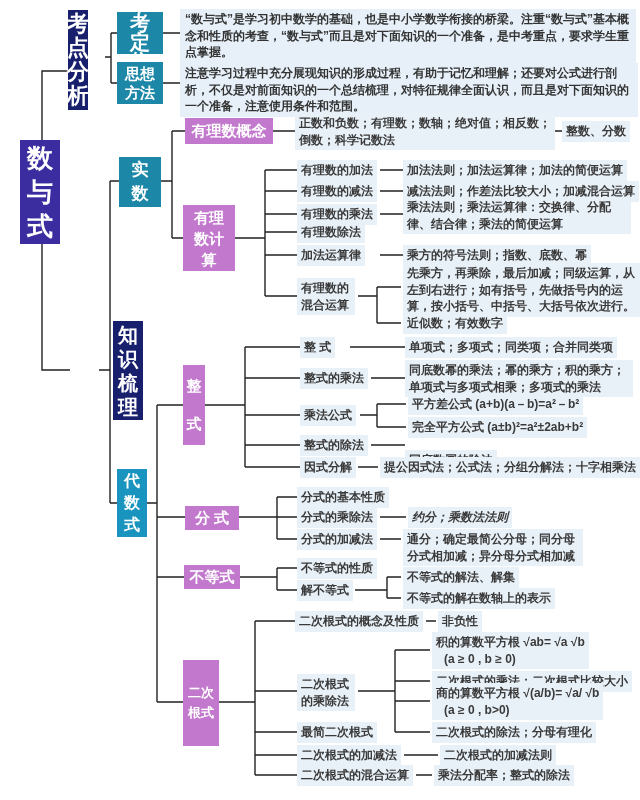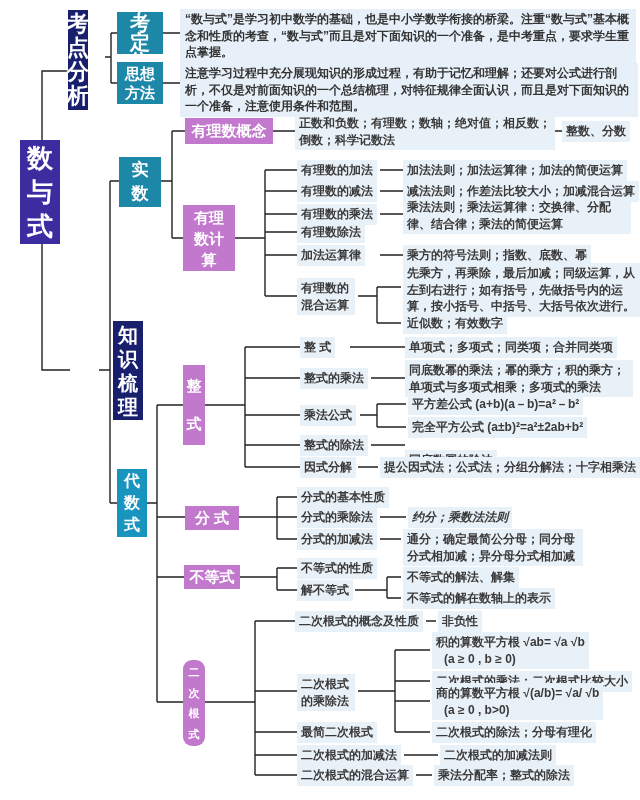--- a/index.html
+++ b/index.html
@@ -123,21 +123,21 @@
   <div class="n" style="left:297px;top:529px;">分式的加减法</div>
   <div class="n w" style="left:403px;top:529px;width:172px;">通分；确定最简公分母；同分母分式相加减；异分母分式相加减</div>
 
   <div class="box purple" style="left:184px;top:565px;width:56px;height:24px;font-size:15px;white-space:nowrap;">不等式</div>
 
   <div class="n" style="left:297px;top:558px;">不等式的性质</div>
   <div class="n" style="left:297px;top:580px;">解不等式</div>
   <div class="n" style="left:403px;top:567px;">不等式的解法、解集</div>
   <div class="n" style="left:403px;top:588px;">不等式的解在数轴上的表示</div>
 
-  <div class="box purple" style="left:183px;top:660px;width:22px;height:86px;font-size:11px;line-height:20.5px;padding:0 3px;border-radius:9px;">二次根式</div>
+  <div class="box purple" style="left:183px;top:660px;width:36px;height:86px;font-size:13px;line-height:20.5px;padding:0 3px;">二次根式</div>
 
   <div class="n" style="left:295px;top:611px;">二次根式的概念及性质</div>
   <div class="n" style="left:438px;top:611px;">非负性</div>
 
   <div class="n w" style="left:297px;top:674px;width:50px;">二次根式的乘除法</div>
 
   <div class="n" style="left:432px;top:632px;">
     <span style="display:block;">积的算数平方根 √ab= √a √b</span>
     <span class="f2">(a ≥ 0 , b ≥ 0)</span>
   </div>

